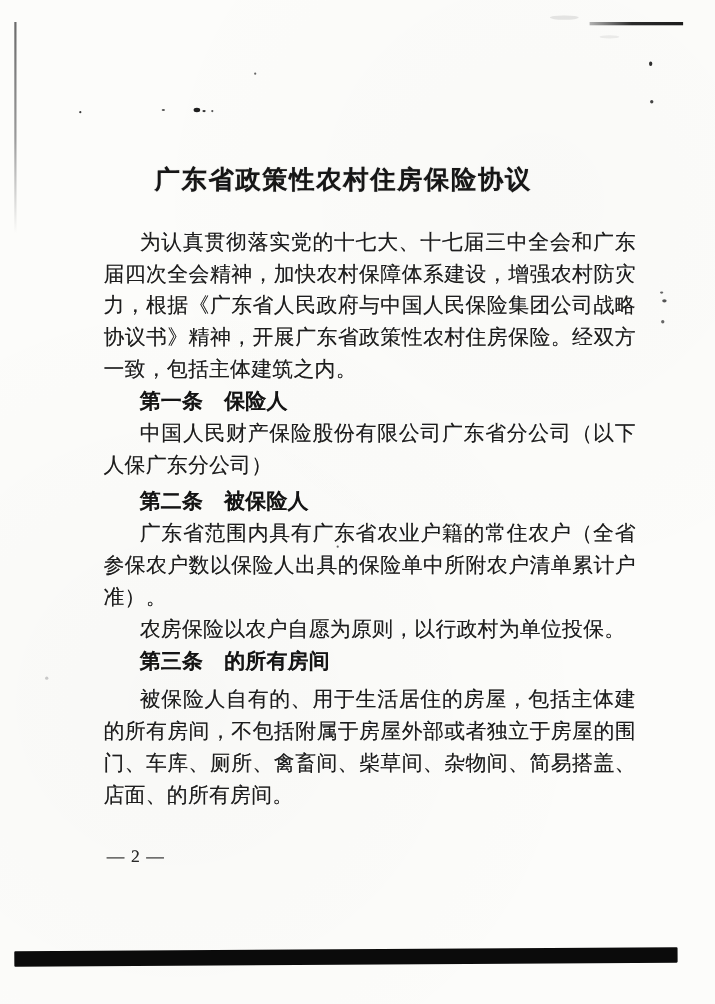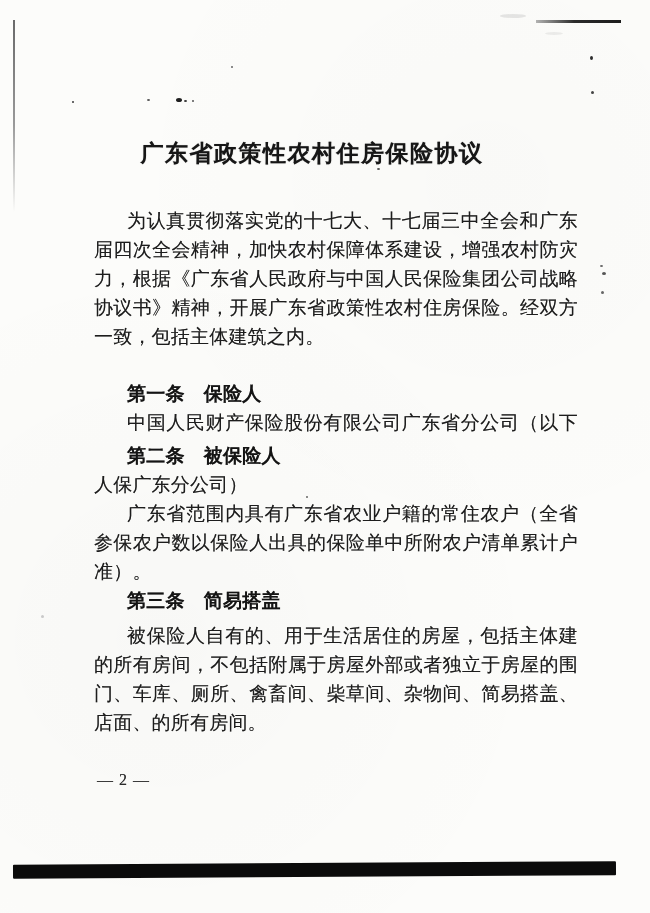--- a/index.html
+++ b/index.html
@@ -11,21 +11,21 @@
     background:
       radial-gradient(circle at 75% 20%, rgba(0,0,0,0.012), transparent 45%),
       radial-gradient(circle at 25% 70%, rgba(0,0,0,0.015), transparent 50%),
       #fcfcfa;
     overflow: hidden;
     font-family: "Liberation Serif", "DejaVu Serif", serif;
     color: #1d1d1d;
   }
   .doc-title {
     position: absolute;
-    left: 0; top: 138px;
+    left: 0; top: 148px;
     width: 650px;
     padding-right: 26px;
     box-sizing: border-box;
     text-align: center;
     font-size: 23px;
     font-weight: 700;
     letter-spacing: 1.5px;
     color: #161616;
     text-shadow: 0 0 0.7px rgba(20,20,20,0.55);
     white-space: nowrap;
@@ -87,28 +87,29 @@
   <div class="artifact edge-line-topright"></div>
   <div class="artifact bottom-bar"></div>
 
   <div class="doc-title">广东省政策性农村住房保险协议</div>
   <div class="doc-body">
       <div class="line indent justify">为认真贯彻落实党的十七大、十七届三中全会和广东省委十</div>
       <div class="line justify">届四次全会精神，加快农村保障体系建设，增强农村防灾抗灾能</div>
       <div class="line justify">力，根据《广东省人民政府与中国人民保险集团公司战略合作</div>
       <div class="line justify">协议书》精神，开展广东省政策性农村住房保险。经双方协商</div>
       <div class="line">一致，包括主体建筑之内。</div>
-      <div class="line indent bold" style="margin-top: 28px;">第一条　保险人</div>
+      <div class="line indent bold" style="">第一条　保险人</div>
       <div class="line indent justify">中国人民财产保险股份有限公司广东省分公司（以下简称</div>
+      <div class="line">人保广东分公司）</div>
       <div class="line indent bold" style="margin-top: 4px;">第二条　被保险人</div>
-      <div class="line">人保广东分公司）</div>
       <div class="line indent justify">广东省范围内具有广东省农业户籍的常住农户（全省实际</div>
       <div class="line justify">参保农户数以保险人出具的保险单中所附农户清单累计户数为</div>
       <div class="line">准）。</div>
-      <div class="line indent bold">第三条　简易搭盖</div>
+      <div class="line indent">农房保险以农户自愿为原则，以行政村为单位投保。</div>
+      <div class="line indent bold">第三条　的所有房间</div>
       <div class="line indent justify" style="margin-top: 6px;">被保险人自有的、用于生活居住的房屋，包括主体建筑之内</div>
       <div class="line justify">的所有房间，不包括附属于房屋外部或者独立于房屋的围墙、院</div>
       <div class="line justify">门、车库、厕所、禽畜间、柴草间、杂物间、简易搭盖、单独的</div>
       <div class="line">店面、的所有房间。</div>
     </div>
   <div class="page-number">— 2 —</div>
 
   <div id="specks">
       <div class="speck" style="left: 72px; top: 101px; width: 2px; height: 2px; background: rgb(58, 58, 58);"></div>
       <div class="speck" style="left: 147px; top: 99px; width: 3px; height: 2px; background: rgb(85, 85, 85);"></div>

